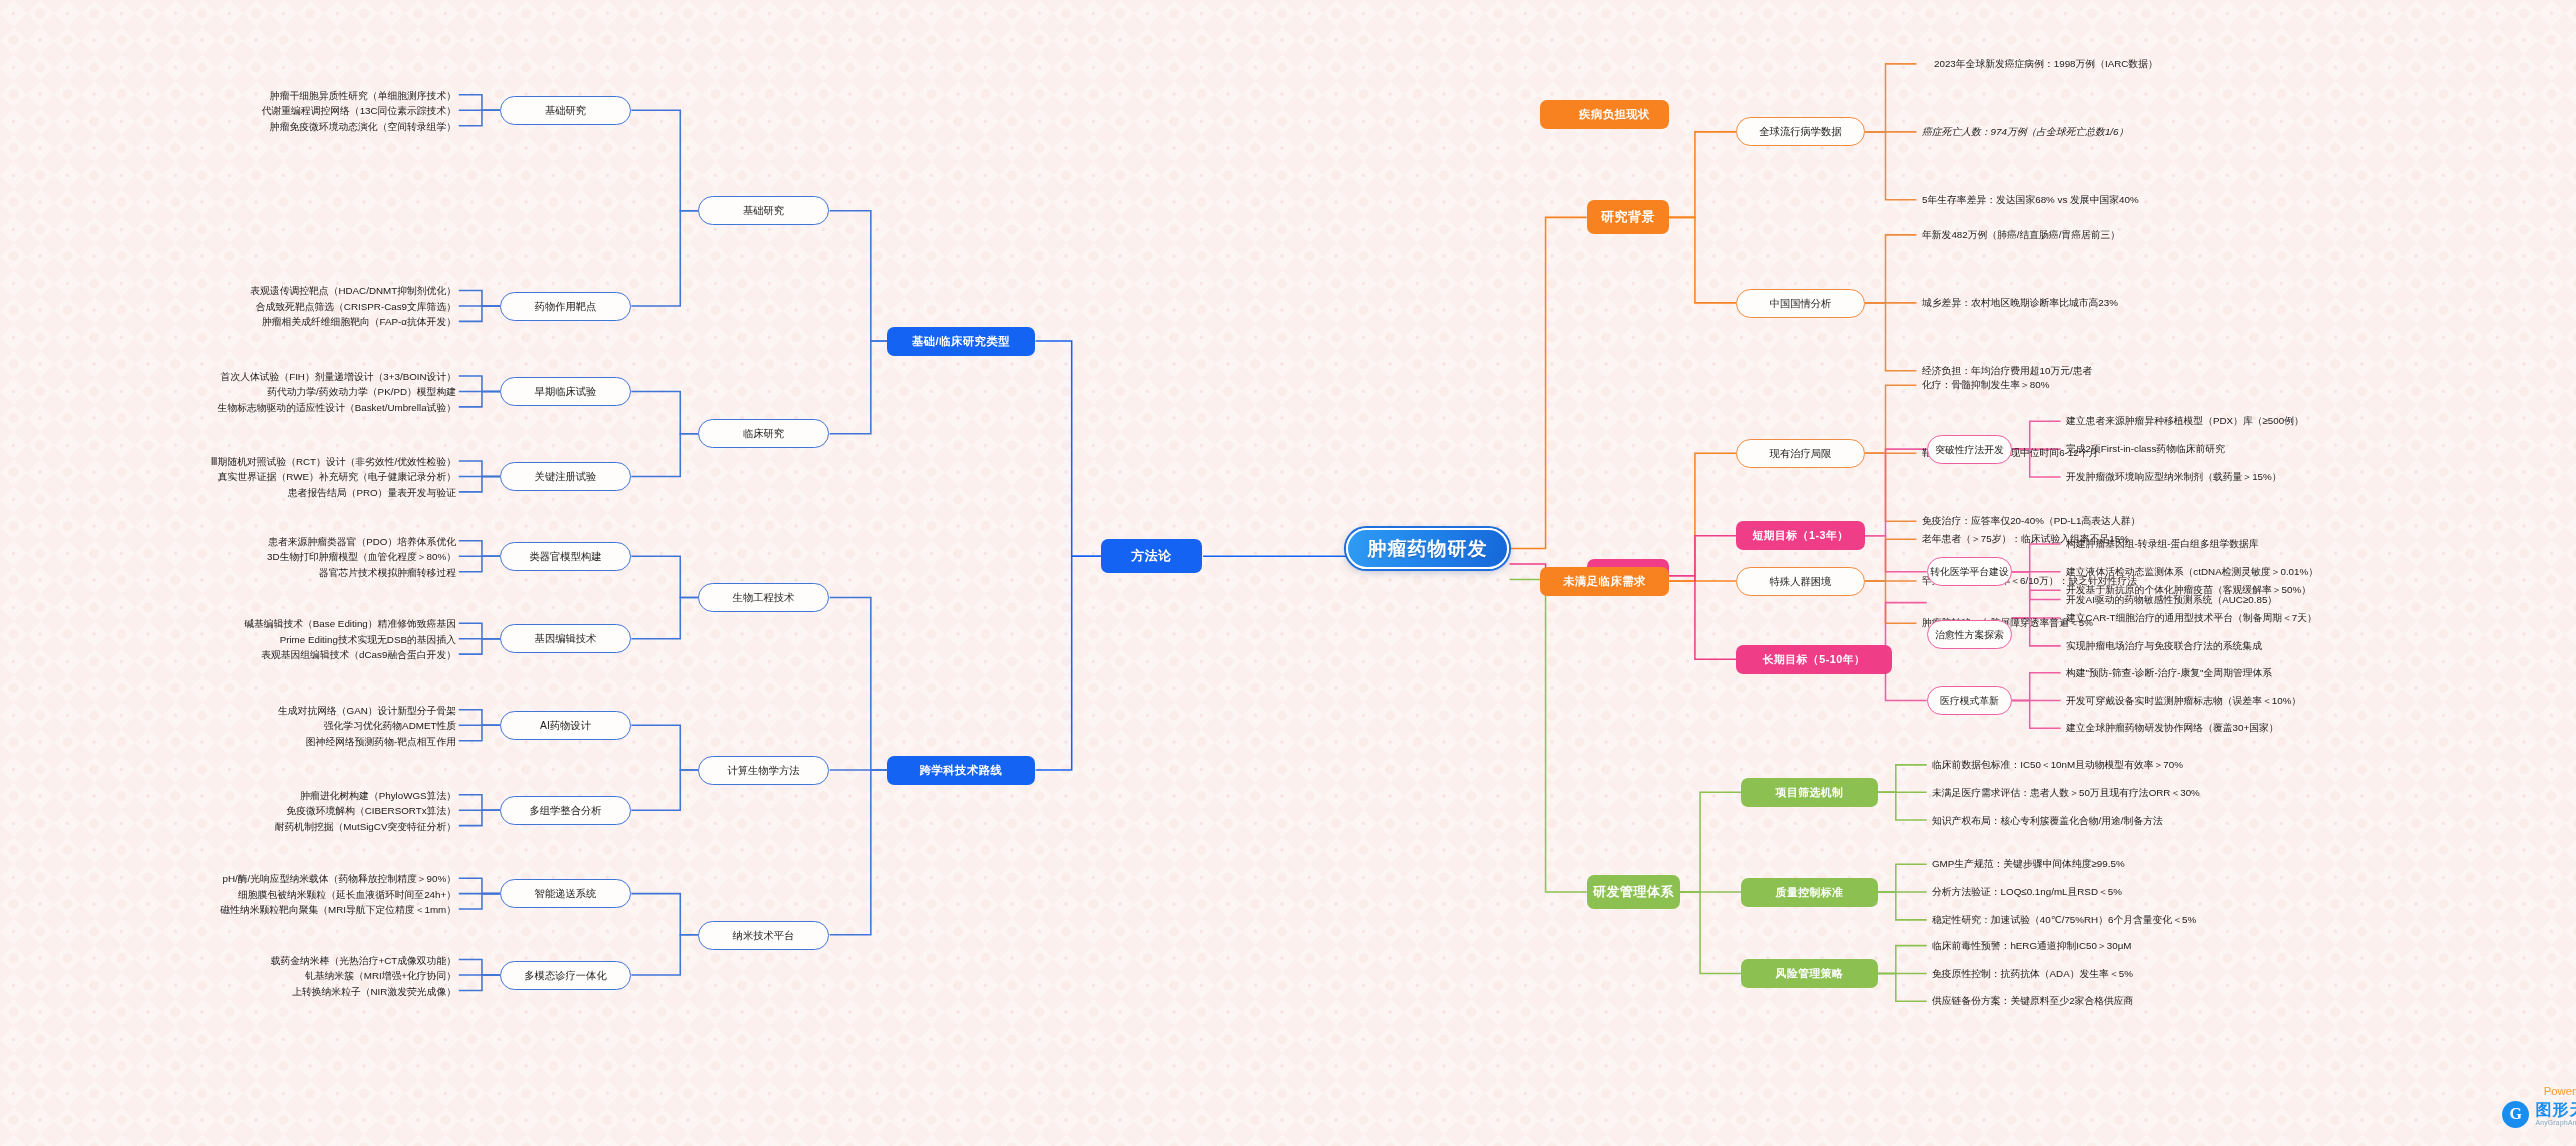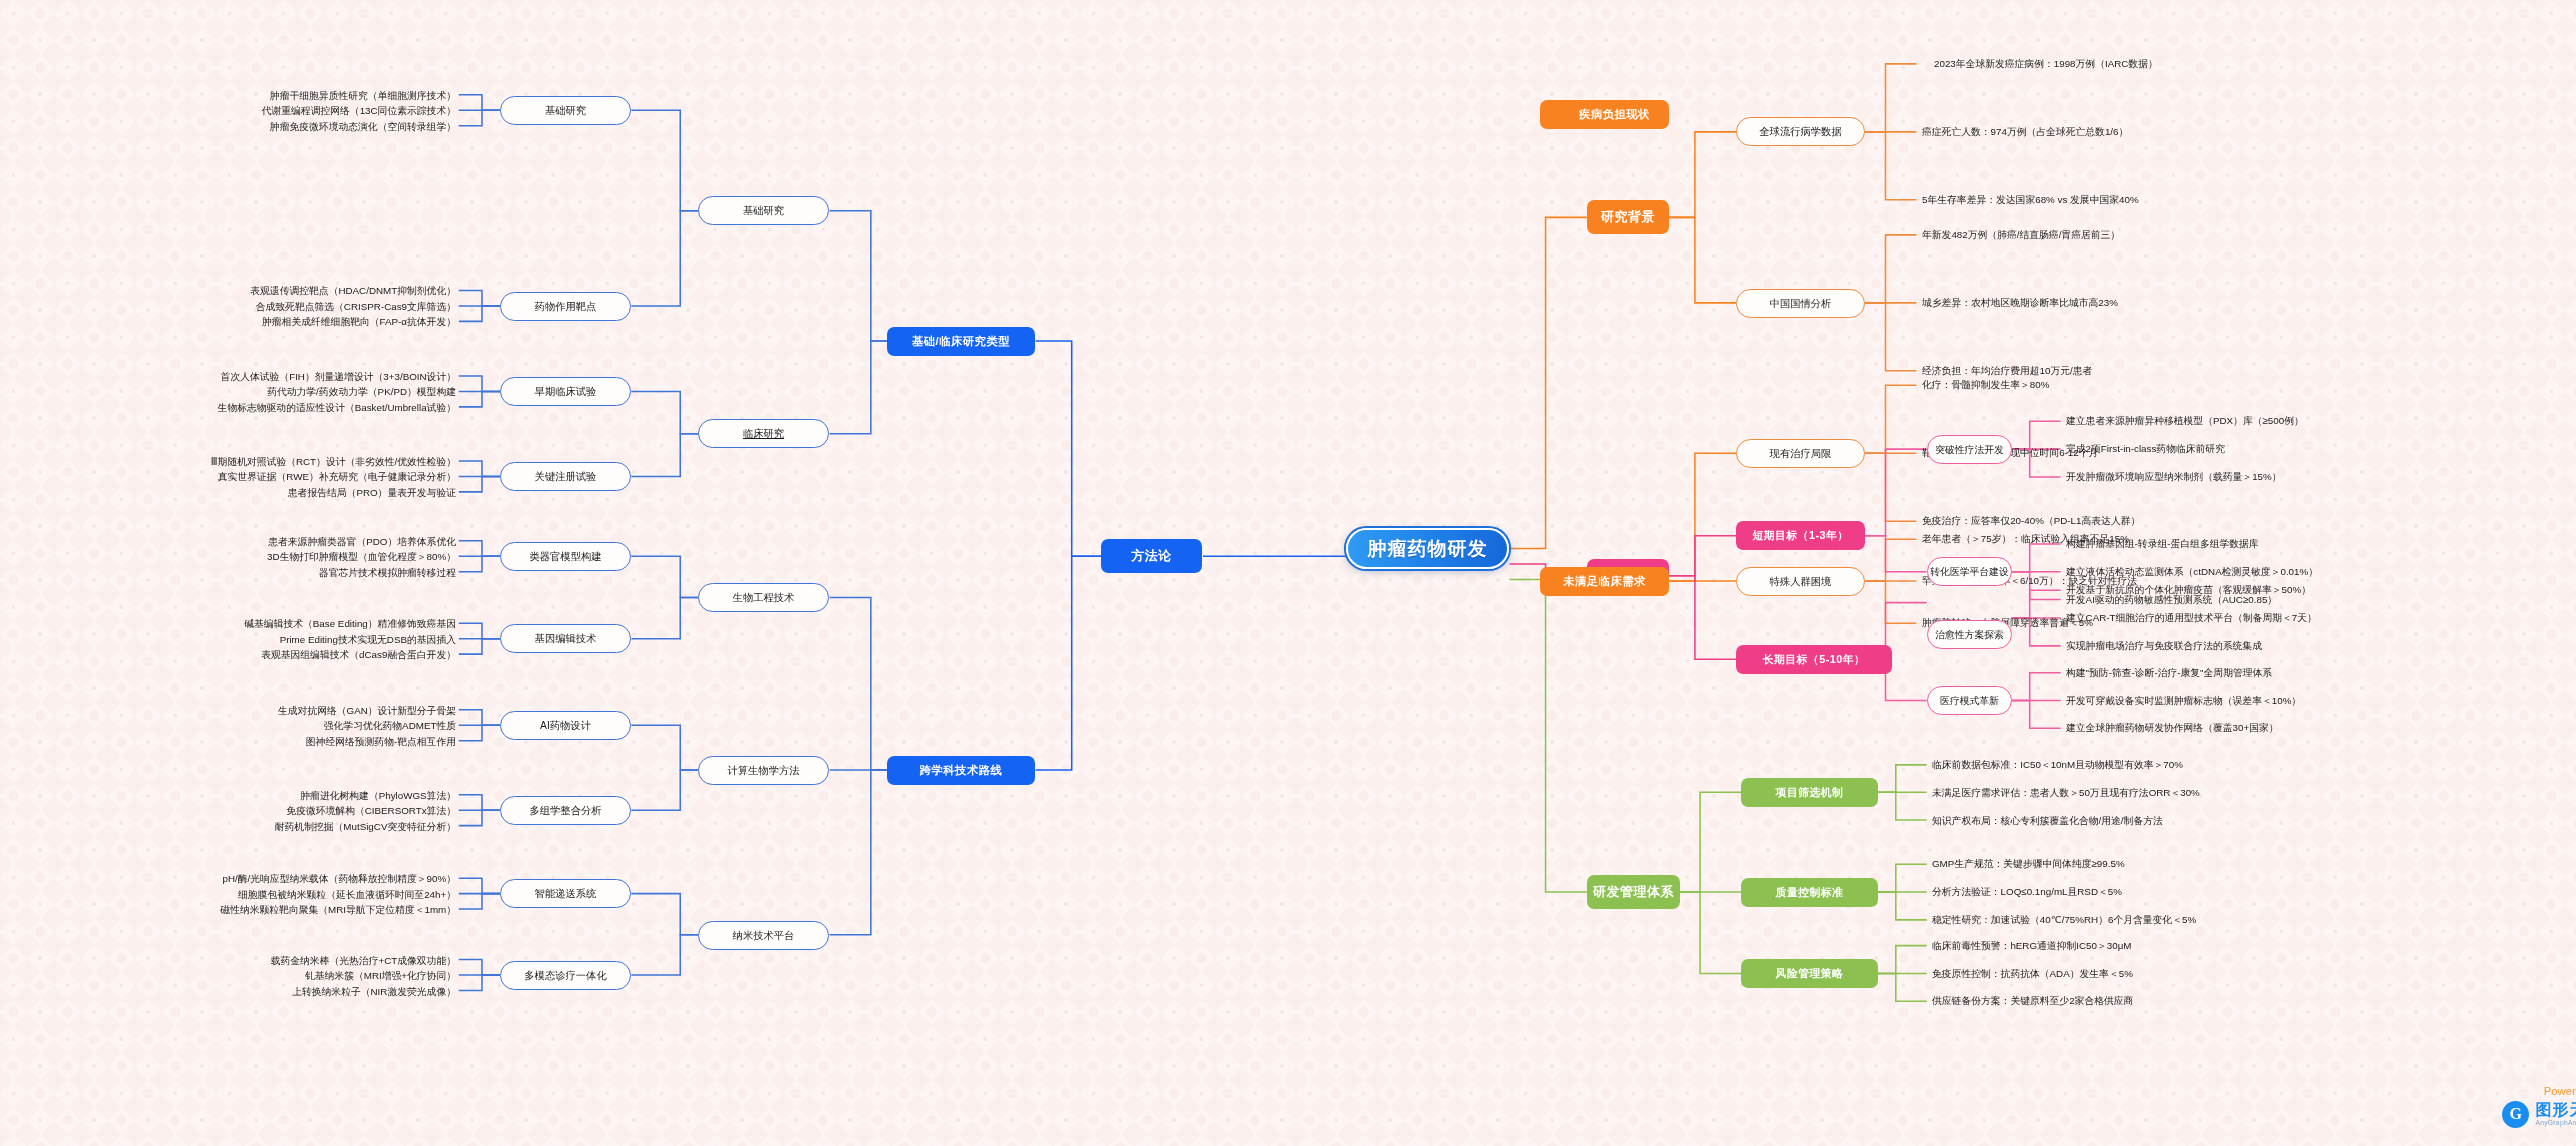--- a/index.html
+++ b/index.html
@@ -232,21 +232,21 @@
 <div class="node l1 orange" style="left:1587px;top:200px;width:82px;height:34px;">研究背景</div>
 
 <div class="node l1 pink" style="left:1587px;top:559px;width:82px;height:34px;">核心目标</div>
 
 <div class="node l1 green" style="left:1587px;top:875px;width:93px;height:34px;">研发管理体系</div>
 
 <div class="node l1 blue" style="left:887px;top:327px;width:148px;height:29px;font-size:11.3px;">基础/临床研究类型</div>
 <div class="node l1 blue" style="left:887px;top:756px;width:148px;height:29px;font-size:11.3px;">跨学科技术路线</div>
 
 <div class="node l2 blue" style="left:698px;top:196px;width:131px;height:29px;">基础研究</div>
-<div class="node l2 blue" style="left:698px;top:419px;width:131px;height:29px;text-decoration:underline;">临床研究</div>
+<div class="node l2 blue" style="left:698px;top:419px;width:131px;height:29px;">临床研究</div>
 <div class="node l2 blue" style="left:698px;top:583px;width:131px;height:29px;">生物工程技术</div>
 <div class="node l2 blue" style="left:698px;top:756px;width:131px;height:29px;">计算生物学方法</div>
 <div class="node l2 blue" style="left:698px;top:921px;width:131px;height:29px;">纳米技术平台</div>
 
 <div class="node l2 blue" style="left:500px;top:96px;width:131px;height:29px;">基础研究</div>
 <div class="node l2 blue" style="left:500px;top:292px;width:131px;height:29px;">药物作用靶点</div>
 <div class="node l2 blue" style="left:500px;top:377px;width:131px;height:29px;">早期临床试验</div>
 <div class="node l2 blue" style="left:500px;top:462px;width:131px;height:29px;">关键注册试验</div>
 
 <div class="node l2 blue" style="left:500px;top:542px;width:131px;height:29px;">类器官模型构建</div>
@@ -298,21 +298,21 @@
 
 <div class="node l1 orange" style="left:1540px;top:103px;width:129px;height:29px;font-size:11.3px;left:1540px;top:100px;padding-left:20px;">疾病负担现状</div>
 <div class="node l1 orange" style="left:1540px;top:567px;width:129px;height:29px;font-size:11.3px;top:567px;">未满足临床需求</div>
 
 <div class="node l2 orange" style="left:1736px;top:117px;width:129px;height:29px;">全球流行病学数据</div>
 <div class="node l2 orange" style="left:1736px;top:289px;width:129px;height:29px;">中国国情分析</div>
 <div class="node l2 orange" style="left:1736px;top:439px;width:129px;height:29px;">现有治疗局限</div>
 <div class="node l2 orange" style="left:1736px;top:567px;width:129px;height:29px;">特殊人群困境</div>
 
 <div class="leaf right" style="left:1922px;top:59px;margin-left:12px;">2023年全球新发癌症病例：1998万例（IARC数据）</div>
-<div class="leaf right" style="left:1922px;top:127px;">癌症死亡人数：974万例（占全球死亡总数1/6）</div>
+<div class="leaf right" style="left:1922px;top:127px;font-style:italic;">癌症死亡人数：974万例（占全球死亡总数1/6）</div>
 <div class="leaf right" style="left:1922px;top:195px;">5年生存率差异：发达国家68% vs 发展中国家40%</div>
 <div class="leaf right" style="left:1922px;top:230px;">年新发482万例（肺癌/结直肠癌/胃癌居前三）</div>
 <div class="leaf right" style="left:1922px;top:298px;">城乡差异：农村地区晚期诊断率比城市高23%</div>
 <div class="leaf right" style="left:1922px;top:366px;">经济负担：年均治疗费用超10万元/患者</div>
 <div class="leaf right" style="left:1922px;top:380px;">化疗：骨髓抑制发生率＞80%</div>
 <div class="leaf right" style="left:1922px;top:448px;">靶向治疗：耐药性出现中位时间6-12个月</div>
 <div class="leaf right" style="left:1922px;top:516px;">免疫治疗：应答率仅20-40%（PD-L1高表达人群）</div>
 <div class="leaf right" style="left:1922px;top:534px;">老年患者（＞75岁）：临床试验入组率不足15%</div>
 <div class="leaf right" style="left:1922px;top:576px;">罕见肿瘤（年发病率＜6/10万）：缺乏针对性疗法</div>
 <div class="leaf right" style="left:1922px;top:618px;">肿瘤脑转移：血脑屏障穿透率普遍＜5%</div>

